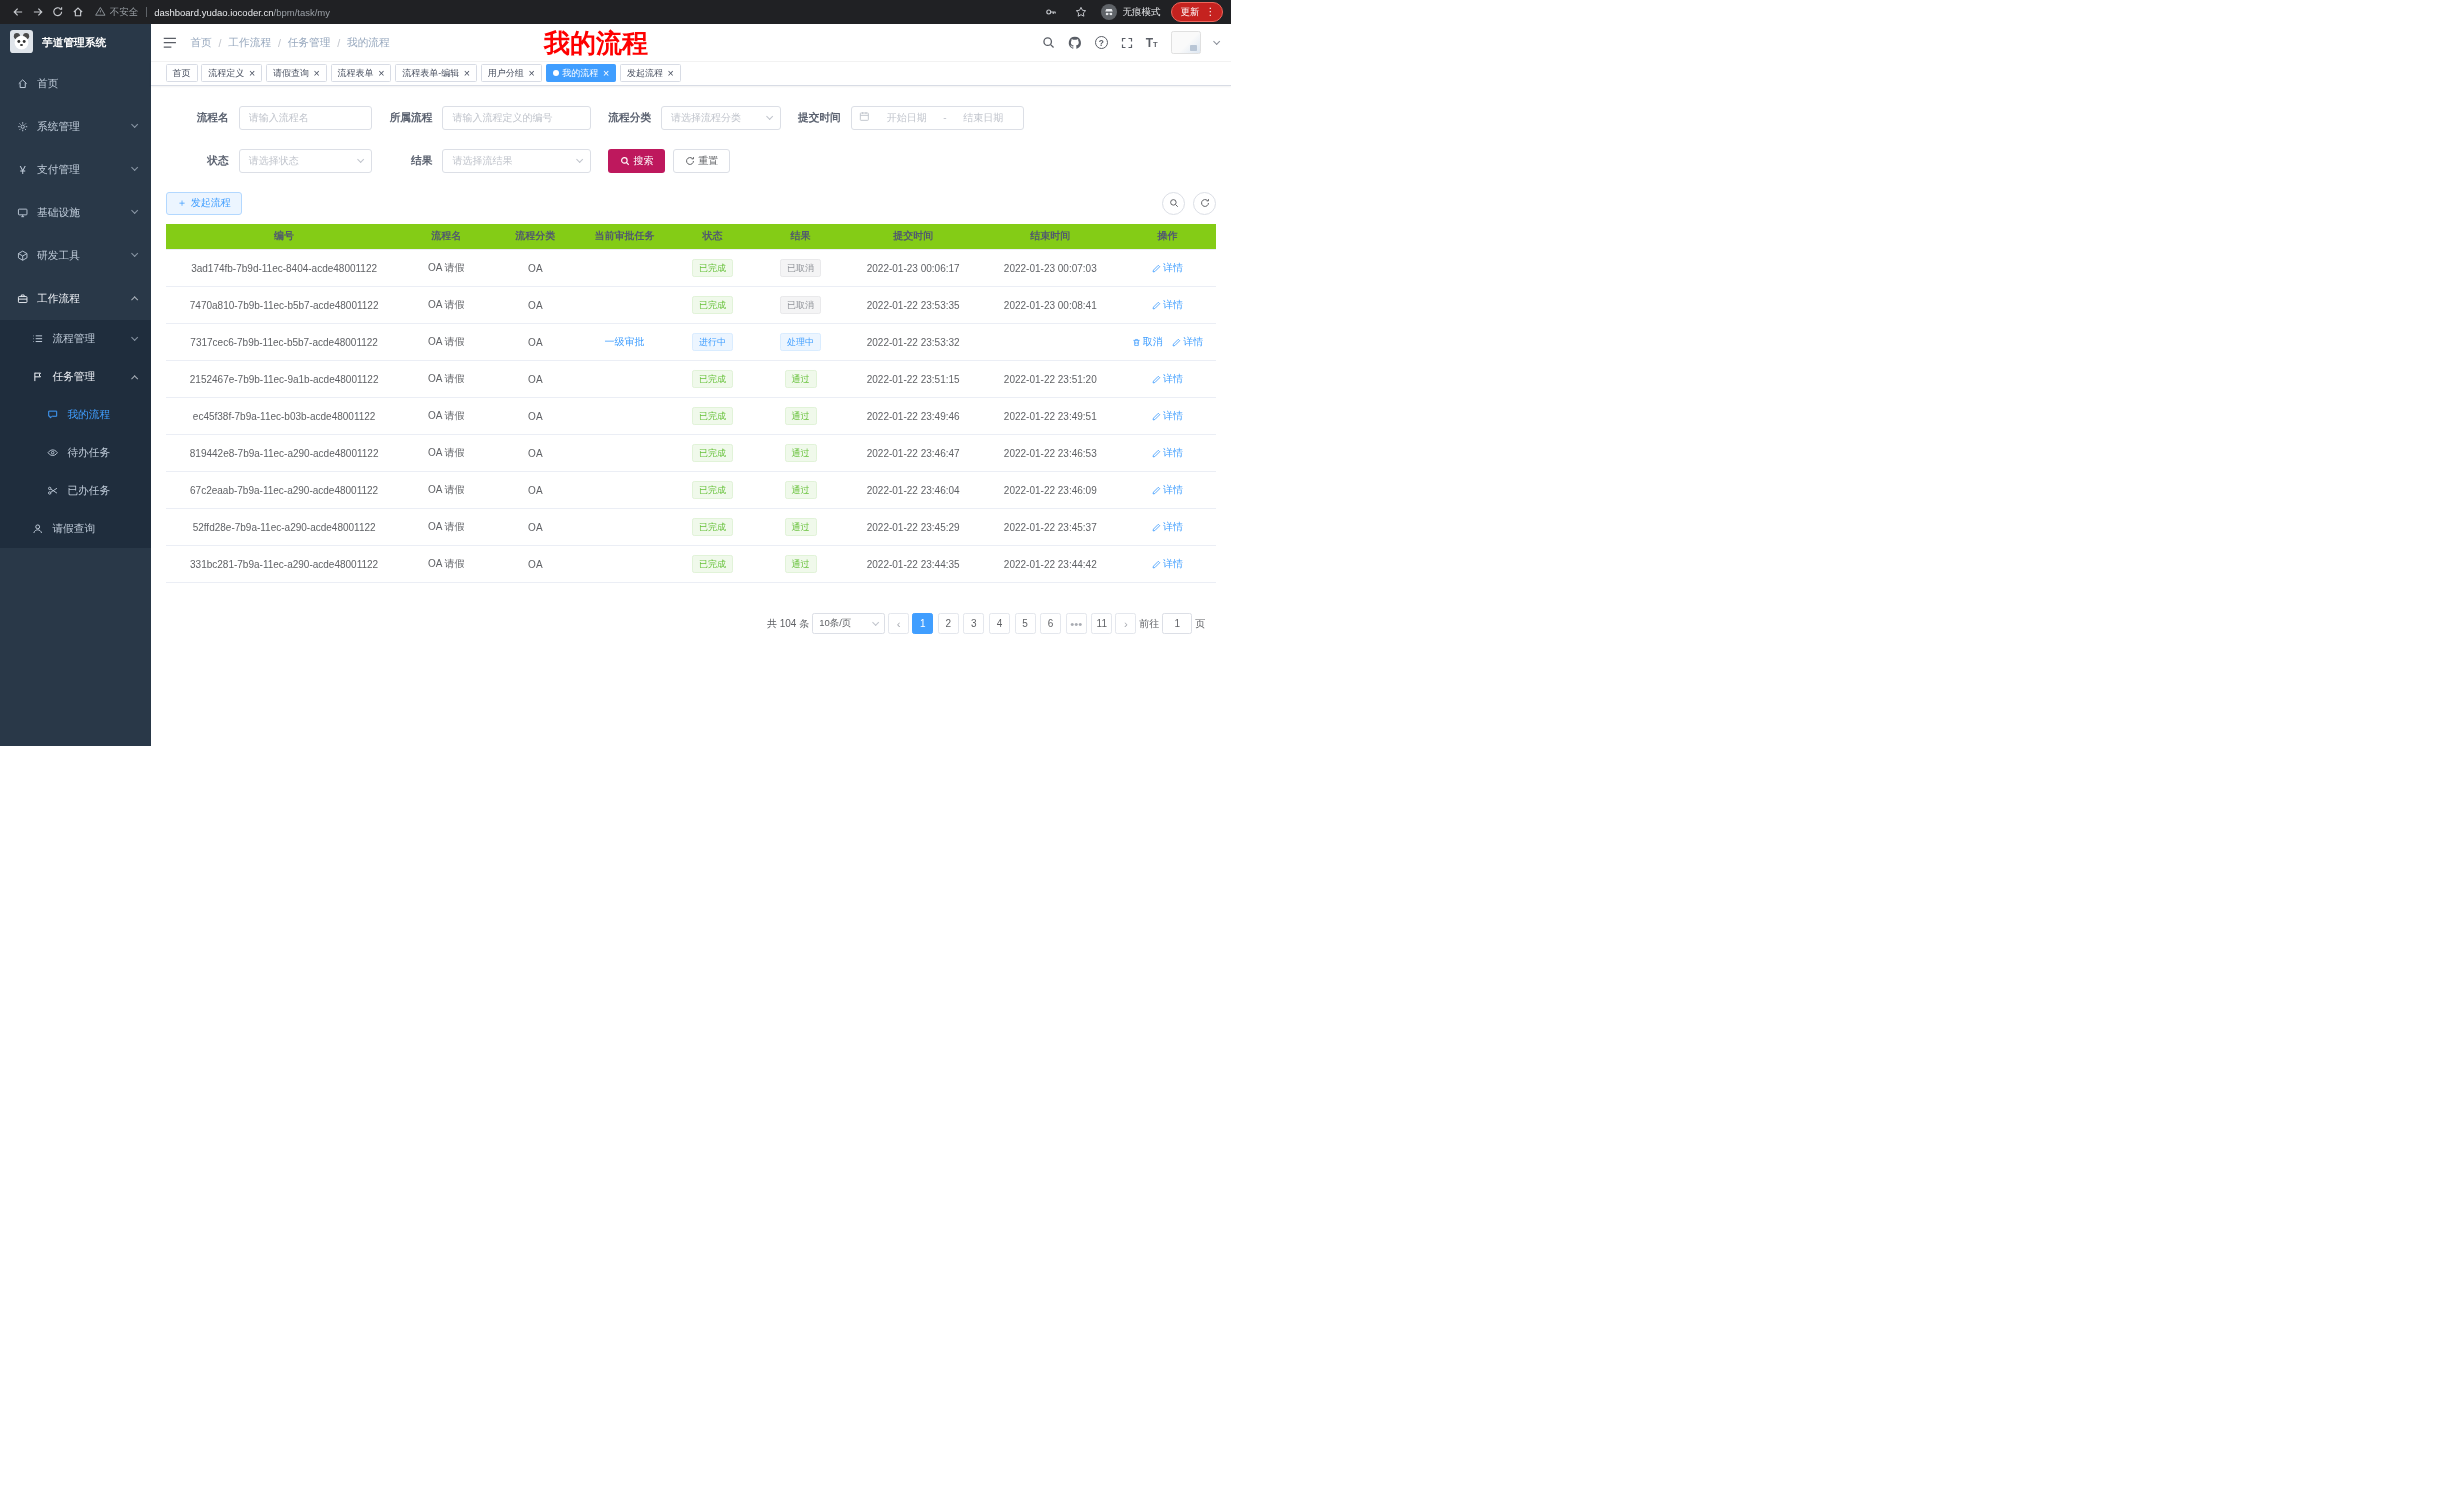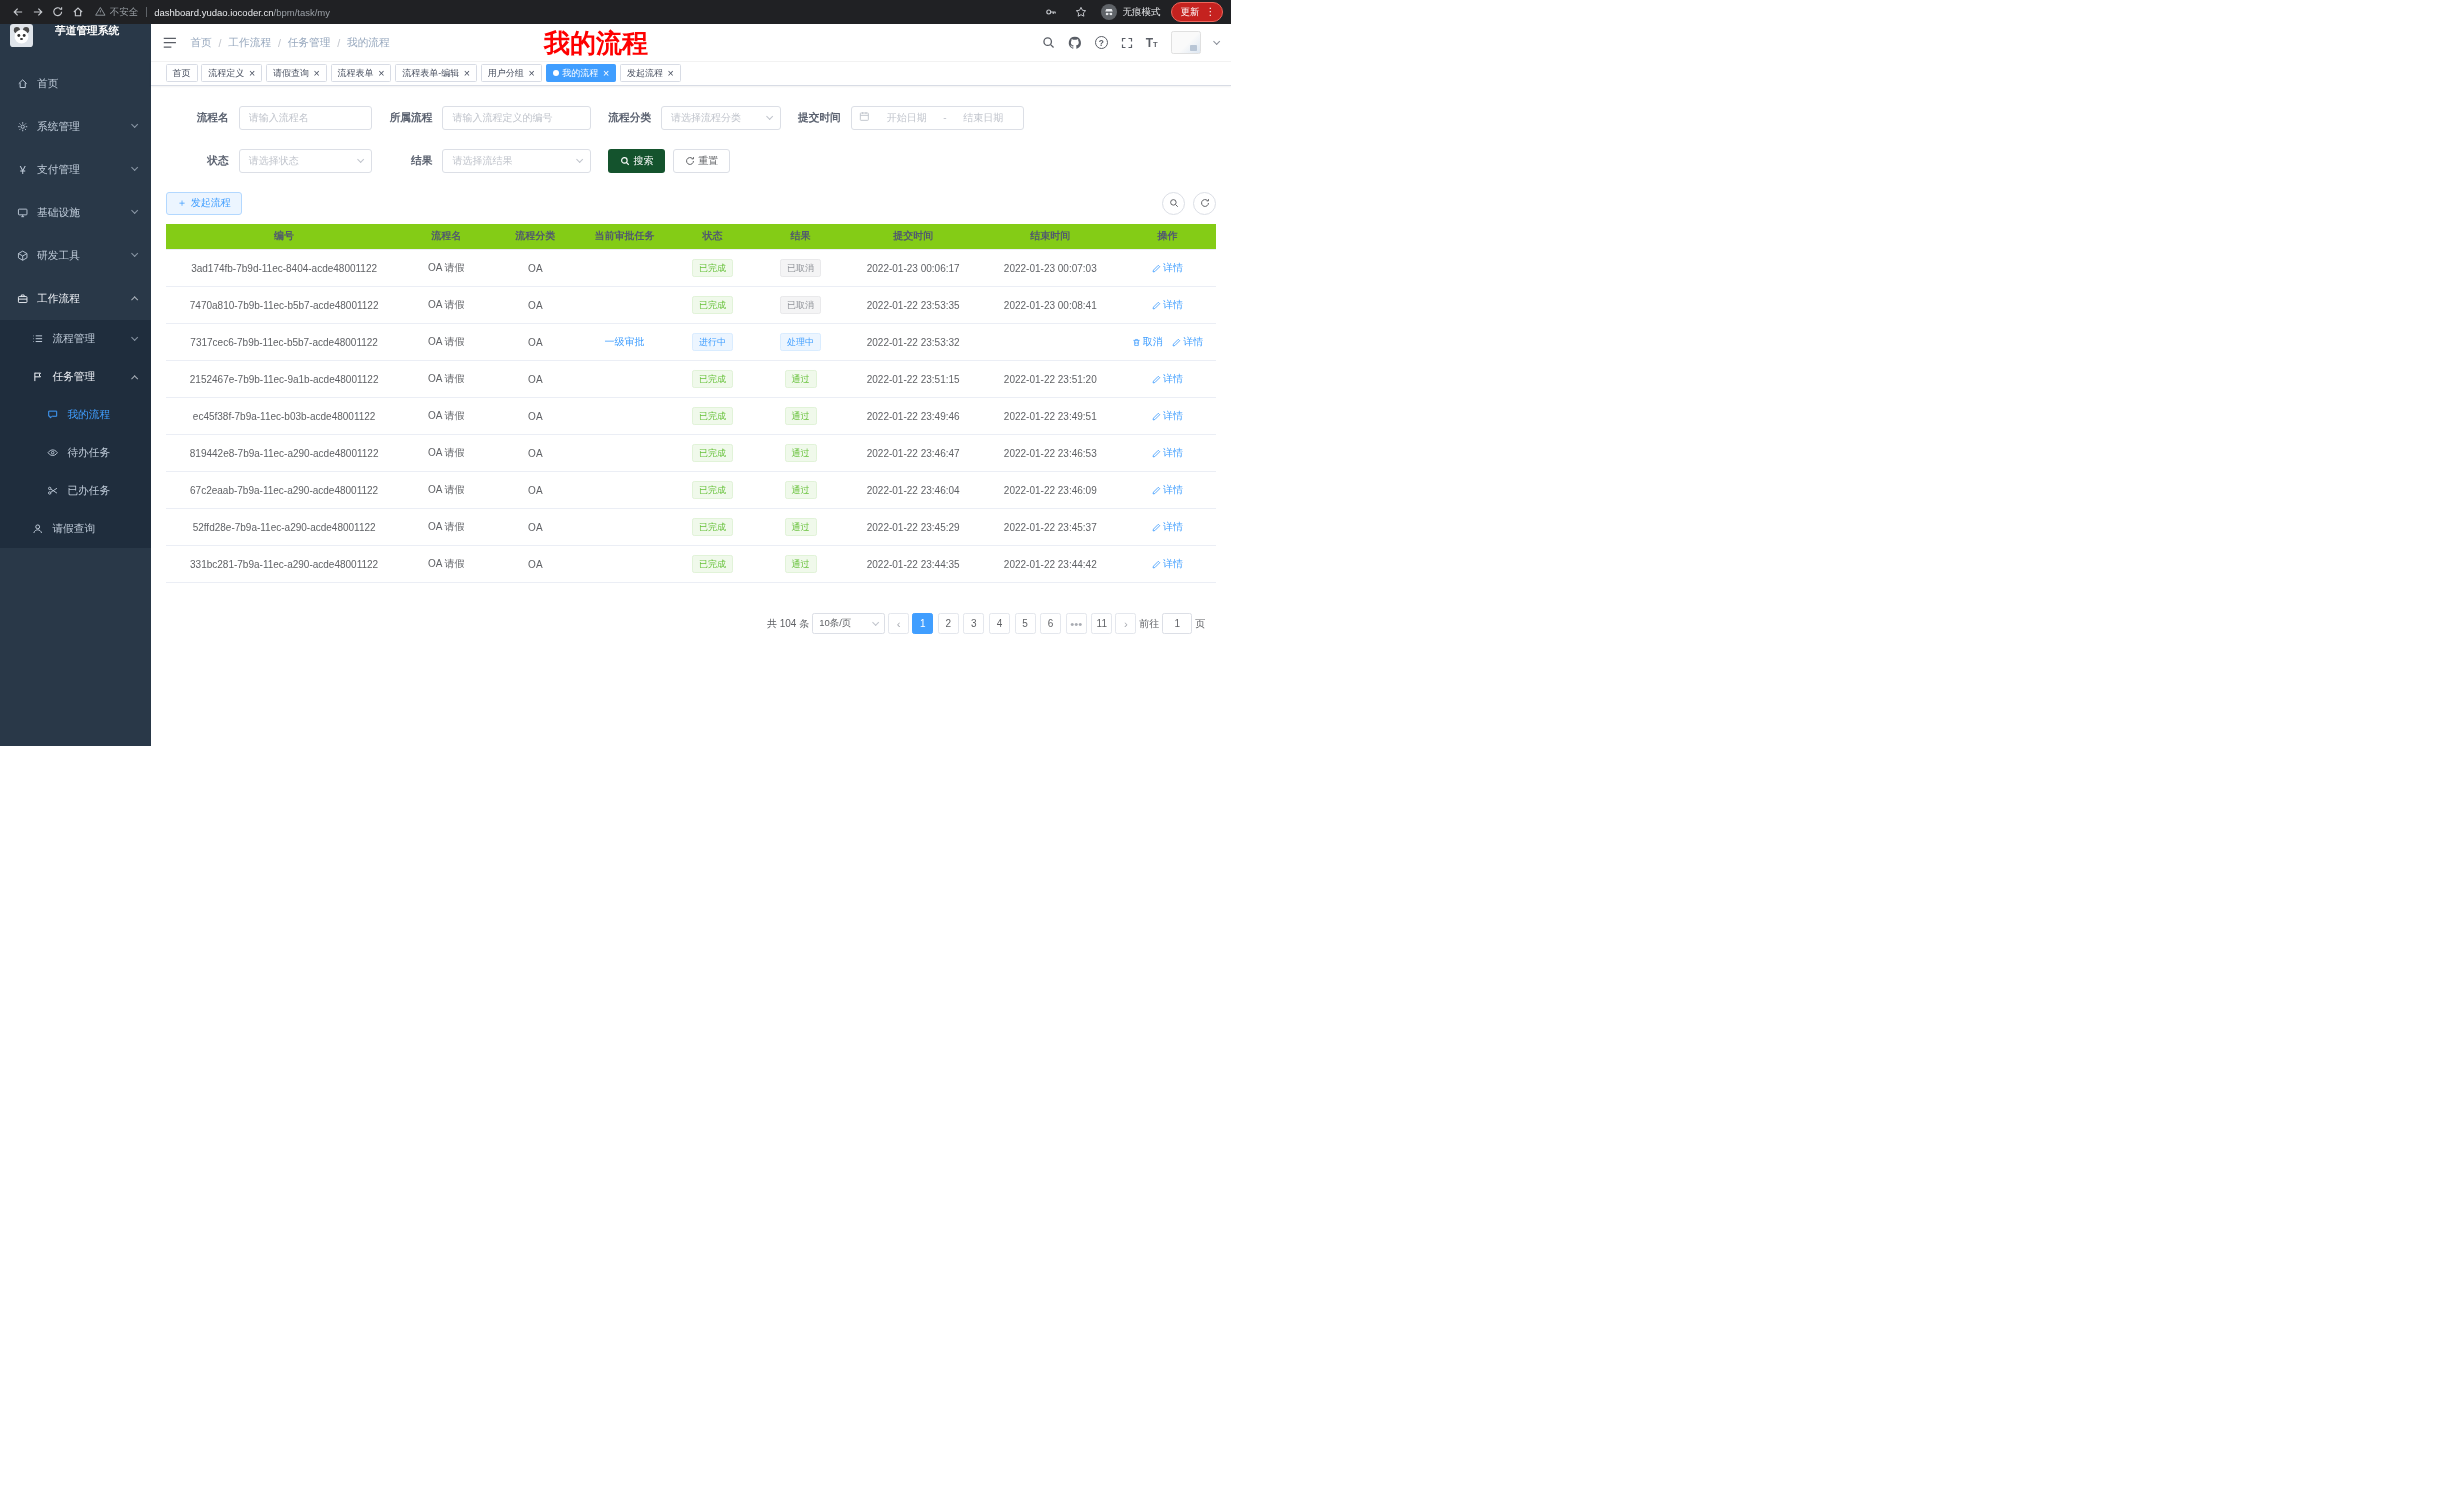--- a/index.html
+++ b/index.html
@@ -16,21 +16,21 @@
   .url-text .path{color:#9aa0a6;}
   .br-right{margin-left:auto;display:flex;align-items:center;gap:10px;}
   .incog{display:flex;align-items:center;gap:5.3px;color:#e8eaed;font-size:9.5px;}
   .incog-circle{width:16.7px;height:16.7px;border-radius:50%;background:#5f6368;display:flex;align-items:center;justify-content:center;}
   .update-pill{display:flex;align-items:center;gap:6px;background:#c5221f;border:0.8px solid #ee675c;color:#fff;font-size:9.5px;border-radius:10px;padding:2.3px 6.8px 2.3px 9px;cursor:pointer;}
   .dots-v{font-size:10px;line-height:1;letter-spacing:0;}
 
   
   .app{flex:1;display:flex;min-height:0;}
   .sidebar{width:151px;flex:0 0 151px;background:#293848;color:#bfcbd9;display:flex;flex-direction:column;overflow:hidden;}
-  .logo-row{height:38px;flex:0 0 38px;display:flex;align-items:flex-start;gap:22px;padding:0 10px;}
+  .logo-row{height:38px;flex:0 0 38px;display:flex;align-items:center;gap:9px;padding:0 10px;}
   .app-title{color:#fff;font-size:10.7px;font-weight:bold;white-space:nowrap;}
   .menu-item{height:43px;display:flex;align-items:center;gap:8.4px;padding-right:13.7px;padding-left:16.7px;font-size:10.7px;cursor:pointer;white-space:nowrap;}
   .menu-item .grow{flex:1;}
   .micon{width:12px;height:12px;display:flex;align-items:center;justify-content:center;flex:0 0 12px;}
   .submenu{background:#1f2d3d;}
   .submenu .menu-item{height:38px;}
   .pl2{padding-left:32px;}
   .pl3{padding-left:47px;}
   .active-item{color:#409eff;}
   .open-parent{color:#f0f3f8;}
@@ -72,21 +72,21 @@
   .lw64{width:49px;} .lw58{width:44px;} .lw56{width:43px;}
   .inp{height:24px;border:0.8px solid #dcdfe6;border-radius:3px;padding:0 9px;font-size:10px;color:#606266;background:#fff;outline:none;font-family:inherit;}
   .inp::placeholder{color:#c0c4cc;}
   .w175{width:133px;} .w196{width:149px;} .w168{width:120px;}
   .select{height:24px;border:0.8px solid #dcdfe6;border-radius:3px;background:#fff;display:flex;align-items:center;justify-content:space-between;padding:0 7.6px 0 9px;cursor:pointer;}
   .ph{color:#c0c4cc;font-size:10px;white-space:nowrap;}
   .caret{width:5.3px;height:5.3px;border-right:1.1px solid #c0c4cc;border-bottom:1.1px solid #c0c4cc;transform:rotate(45deg);margin-top:-2.3px;flex:0 0 5.3px;}
   .daterange{width:173px;height:24px;border:0.8px solid #dcdfe6;border-radius:3px;display:flex;align-items:center;gap:4.6px;padding:0 7.6px;background:#fff;cursor:pointer;}
   .daterange .ph{flex:1;text-align:center;}
   .btn{display:inline-flex;align-items:center;justify-content:center;gap:3.8px;height:24px;padding:0 10.7px;border-radius:3px;font-size:10px;cursor:pointer;border:0.8px solid transparent;font-family:inherit;white-space:nowrap;}
-  .btn-primary{background:#14532d;color:#fff;}
+  .btn-primary{background:#be185d;color:#fff;}
   .btn-plain{background:#fff;border-color:#dcdfe6;color:#606266;}
   .btn-create{height:23px;background:#ecf5ff;border:0.8px solid #b3d8ff;color:#409eff;border-radius:3px;display:inline-flex;align-items:center;gap:3.8px;padding:0 10px;font-size:10px;cursor:pointer;}
   .toolbar-row{display:flex;align-items:center;justify-content:space-between;margin:0 0 9px;}
   .circle-btns{display:flex;gap:7.6px;}
   .cbtn{width:23px;height:23px;border-radius:50%;border:0.8px solid #dcdfe6;background:#fff;color:#606266;display:flex;align-items:center;justify-content:center;cursor:pointer;}
 
   
   table{width:100%;border-collapse:collapse;table-layout:fixed;}
   thead th{background:#84cc16;height:26px;font-size:10px;color:#515a6e;font-weight:bold;text-align:center;border-bottom:0.8px solid #ebeef5;}
   tbody td{height:37px;font-size:10px;color:#606266;text-align:center;border-bottom:0.8px solid #ebeef5;white-space:nowrap;overflow:hidden;}

